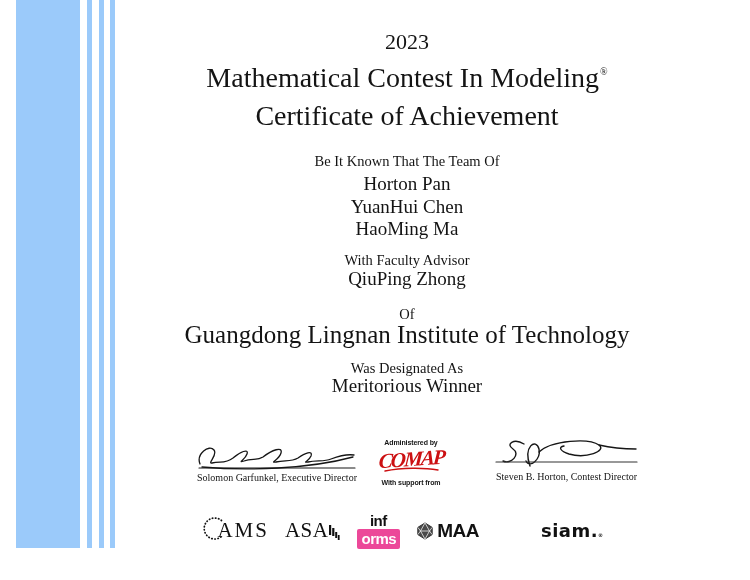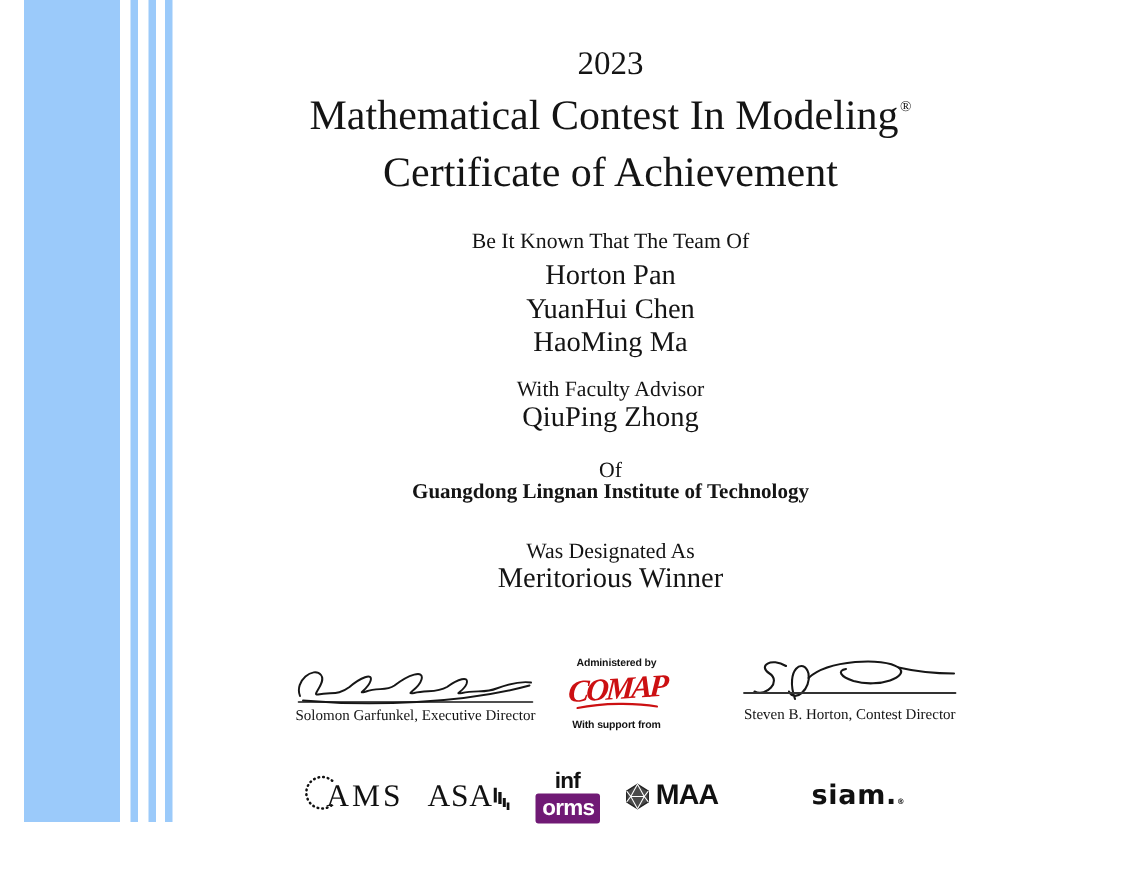--- a/index.html
+++ b/index.html
@@ -19,21 +19,21 @@
   .year{top:15px;font-size:22px;}
   .title{top:48px;font-size:28px;}
   .reg{font-size:10px;vertical-align:12px;margin-left:1px;}
   .subtitle{top:86px;font-size:28px;}
   .lbl{font-size:14.5px;}
   .team-label{top:139px;}
   .names{top:159px;font-size:19px;line-height:22.5px;}
   .advisor-label{top:238px;}
   .advisor{top:254px;font-size:19px;}
   .of-label{top:292px;}
-  .institution{top:307px;font-size:14px;font-weight:bold;}
+  .institution{top:307px;font-size:25px;}
   .designation-label{top:346px;}
   .designation{top:361px;font-size:19px;}
 
   
   .sig-left{position:absolute;left:197px;top:441px;width:160px;text-align:center;}
   .sig-right{position:absolute;left:494px;top:436px;width:145px;text-align:center;}
   .sig-left svg,.sig-right svg{display:block;}
   .sig-name{font-size:10px;margin-top:1px;white-space:nowrap;}
 
   .center-block{position:absolute;left:364px;top:439px;width:94px;text-align:center;
@@ -50,21 +50,21 @@
     justify-content:center;align-items:center;gap:16px;
     font-family:"Liberation Sans",sans-serif;color:#111;}
   .ams{position:relative;font-family:"Liberation Serif",serif;font-size:21px;
     letter-spacing:2px;padding-left:7px;}
   .ams svg{position:absolute;left:-8px;top:-2px;}
   .asa{font-family:"Liberation Serif",serif;font-size:21px;letter-spacing:0.5px;
     display:flex;align-items:flex-end;}
   .asa svg{margin-left:1px;margin-bottom:3px;}
   .informs{display:flex;align-items:center;font-weight:800;flex-direction:column;}
   .informs .inf{font-size:15px;letter-spacing:-0.5px;}
-  .informs .box{background:#701a75;color:#fff;font-size:15px;padding:1px 4px 2px;
+  .informs .box{background:#ec4899;color:#fff;font-size:15px;padding:1px 4px 2px;
     margin-left:1px;border-radius:2px;letter-spacing:-0.5px;}
   .maa{display:flex;align-items:center;gap:3px;}
   .maa-col{display:flex;flex-direction:row;align-items:flex-end;line-height:1;}
   .maa-name{font-size:19px;font-weight:700;letter-spacing:-0.5px;}
   .maa-sub-clip{width:46px;height:5px;overflow:hidden;margin-top:1px;}
   .siam{font-family:"DejaVu Sans",sans-serif;font-size:18px;font-weight:700;
     letter-spacing:0.5px;}
   .siam .tiny-reg{font-size:5px;vertical-align:0;}
 </style>
 </head>

